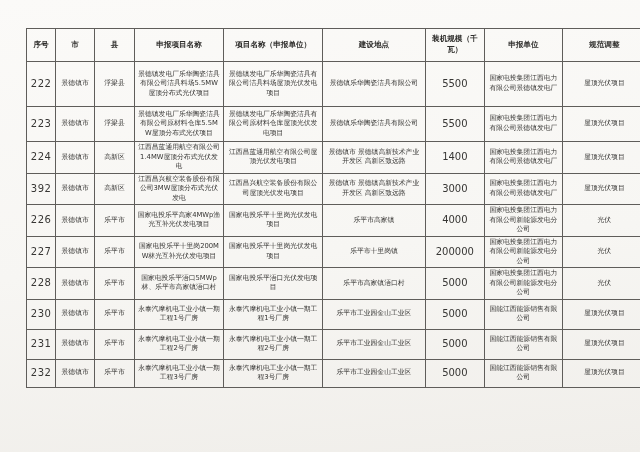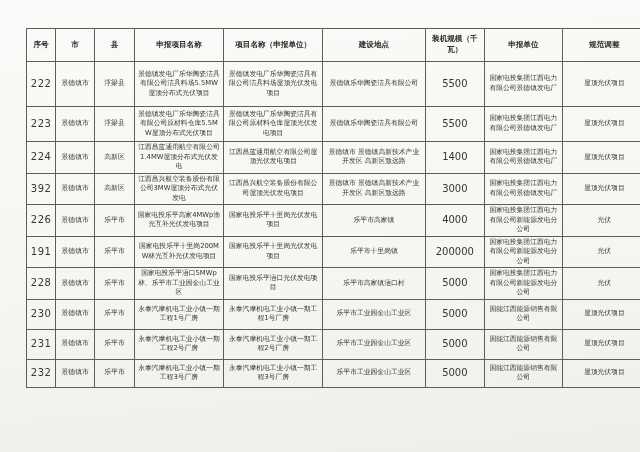--- a/index.html
+++ b/index.html
@@ -127,35 +127,35 @@
           <td data-name="cell-city">景德镇市</td>
           <td data-name="cell-county">乐平市</td>
           <td data-name="cell-declared_name">国家电投乐平高家4MWp渔光互补光伏发电项目</td>
           <td data-name="cell-adjusted_name">国家电投乐平十里岗光伏发电项目</td>
           <td data-name="cell-location">乐平市高家镇</td>
           <td data-name="cell-capacity_kw">4000</td>
           <td data-name="cell-applicant">国家电投集团江西电力有限公司新能源发电分公司</td>
           <td data-name="cell-project_type">光伏</td>
         </tr>
         <tr data-name="table-row">
-          <td data-name="cell-serial">191</td>
+          <td data-name="cell-serial">227</td>
           <td data-name="cell-city">景德镇市</td>
           <td data-name="cell-county">乐平市</td>
           <td data-name="cell-declared_name">国家电投乐平十里岗200MW林光互补光伏发电项目</td>
           <td data-name="cell-adjusted_name">国家电投乐平十里岗光伏发电项目</td>
           <td data-name="cell-location">乐平市十里岗镇</td>
           <td data-name="cell-capacity_kw">200000</td>
           <td data-name="cell-applicant">国家电投集团江西电力有限公司新能源发电分公司</td>
           <td data-name="cell-project_type">光伏</td>
         </tr>
         <tr data-name="table-row">
           <td data-name="cell-serial">228</td>
           <td data-name="cell-city">景德镇市</td>
           <td data-name="cell-county">乐平市</td>
-          <td data-name="cell-declared_name">国家电投乐平浯口5MWp林、乐平市工业园金山工业区</td>
+          <td data-name="cell-declared_name">国家电投乐平浯口5MWp林、乐平市高家镇浯口村</td>
           <td data-name="cell-adjusted_name">国家电投乐平浯口光伏发电项目</td>
           <td data-name="cell-location">乐平市高家镇浯口村</td>
           <td data-name="cell-capacity_kw">5000</td>
           <td data-name="cell-applicant">国家电投集团江西电力有限公司新能源发电分公司</td>
           <td data-name="cell-project_type">光伏</td>
         </tr>
         <tr data-name="table-row">
           <td data-name="cell-serial">230</td>
           <td data-name="cell-city">景德镇市</td>
           <td data-name="cell-county">乐平市</td>

